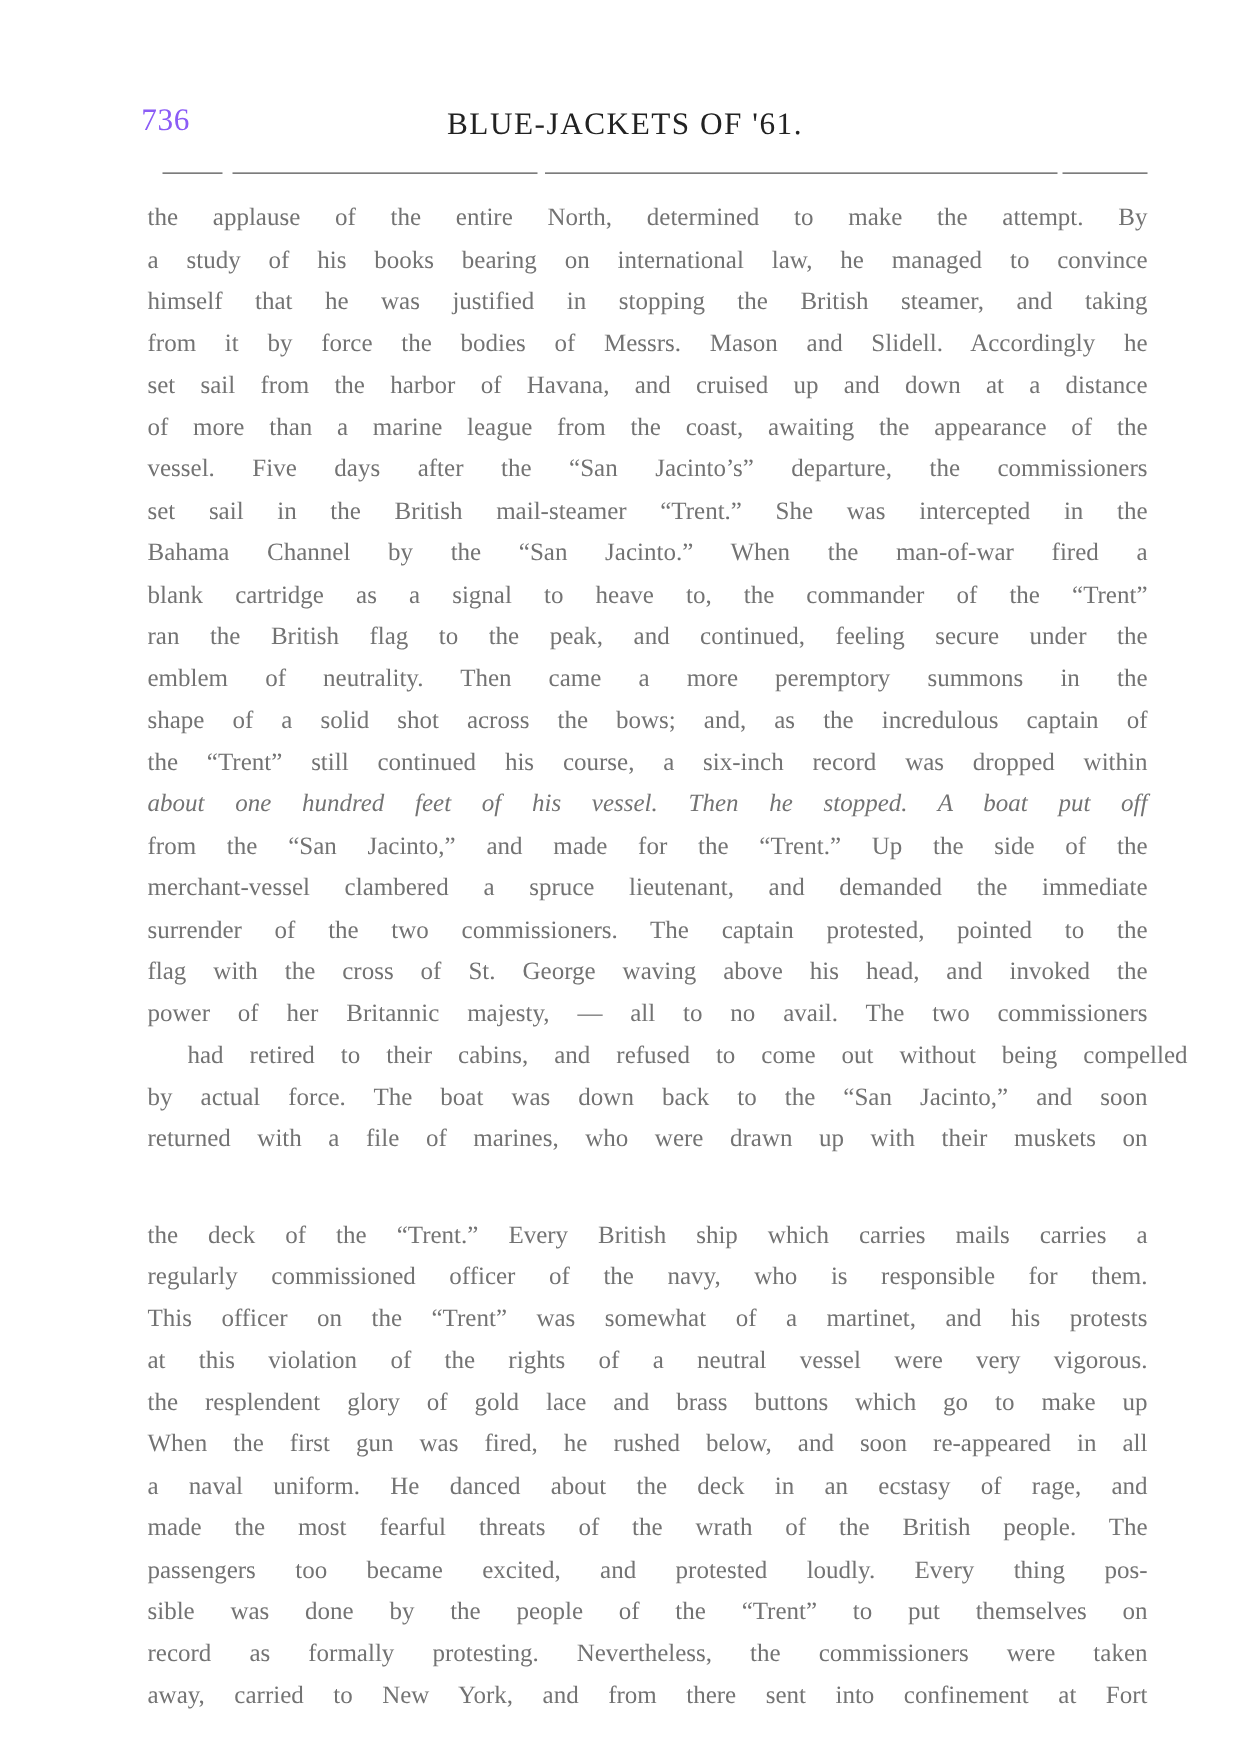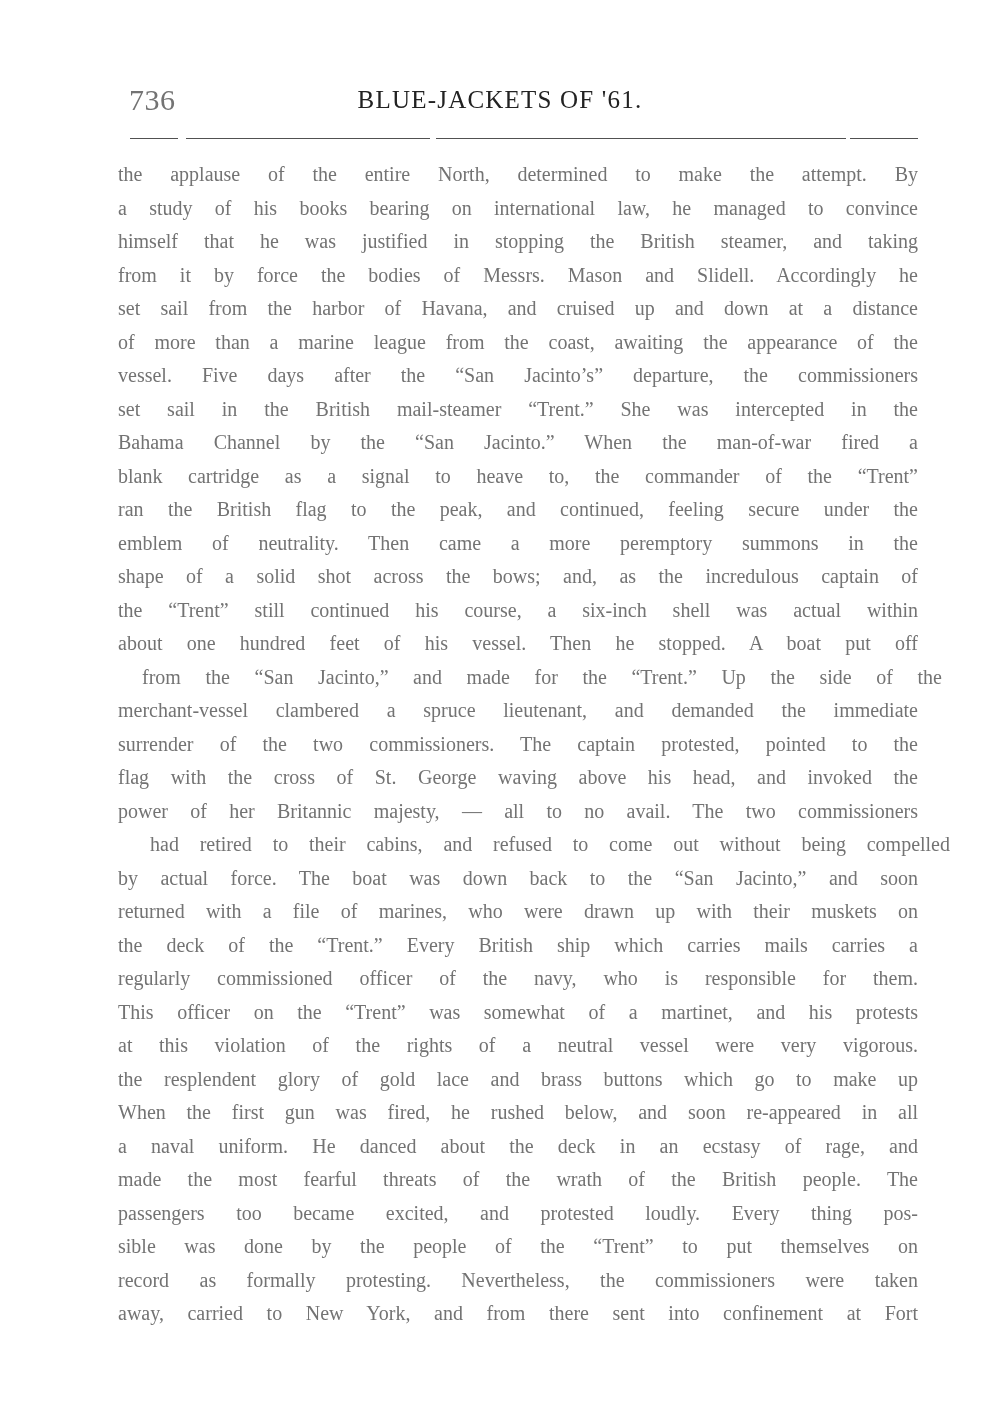--- a/index.html
+++ b/index.html
@@ -16,25 +16,25 @@
       color: #1a1a1a;
     }
     .page {
       position: absolute;
       left: 0; top: 0;
       width: 1000px; height: 1405px;
       background: #ffffff;
     }
     .page-number {
       position: absolute;
-      left: 129px;
+      left: 113px;
       top: 83px;
-      font-size: 30px;
+      font-size: 25px;
       letter-spacing: 0.5px;
-      color: #737373;
+      color: #8b5cf6;
     }
     .running-head {
       position: absolute;
       left: 0;
       width: 1000px;
       top: 86px;
       text-align: center;
       font-size: 25px;
       letter-spacing: 1.2px;
       color: #222;
@@ -93,31 +93,31 @@
       <span class="line" style="display: block; width: 800px;">from it by force the bodies of Messrs. Mason and Slidell.  Accordingly he</span>
       <span class="line" style="display: block; width: 800px;">set sail from the harbor of Havana, and cruised up and down at a distance</span>
       <span class="line" style="display: block; width: 800px;">of more than a marine league from the coast, awaiting the appearance of the</span>
       <span class="line" style="display: block; width: 800px;">vessel.  Five days after the “San Jacinto’s” departure, the commissioners</span>
       <span class="line" style="display: block; width: 800px;">set sail in the British mail-steamer “Trent.”  She was intercepted in the</span>
       <span class="line" style="display: block; width: 800px;">Bahama Channel by the “San Jacinto.”  When the man-of-war fired a</span>
       <span class="line" style="display: block; width: 800px;">blank cartridge as a signal to heave to, the commander of the “Trent”</span>
       <span class="line" style="display: block; width: 800px;">ran the British flag to the peak, and continued, feeling secure under the</span>
       <span class="line" style="display: block; width: 800px;">emblem of neutrality.  Then came a more peremptory summons in the</span>
       <span class="line" style="display: block; width: 800px;">shape of a solid shot across the bows; and, as the incredulous captain of</span>
-      <span class="line" style="display: block; width: 800px;">the “Trent” still continued his course, a six-inch shell was actual within</span>
-      <span class="line" style="display: block; width: 800px;">about one hundred feet of his vessel.  Then he stopped.  A boat put off</span>
-      <span class="line" style="display: block; width: 800px; margin-left: 24px;">from the “San Jacinto,” and made for the “Trent.”  Up the side of the</span>
+      <span class="line" style="display: block; width: 800px;">the “Trent” still continued his course, a six-inch record was dropped within</span>
+      <span class="line" style="display: block; width: 800px; font-style: italic;">about one hundred feet of his vessel.  Then he stopped.  A boat put off</span>
+      <span class="line" style="display: block; width: 800px;">from the “San Jacinto,” and made for the “Trent.”  Up the side of the</span>
       <span class="line" style="display: block; width: 800px;">merchant-vessel clambered a spruce lieutenant, and demanded the immediate</span>
       <span class="line" style="display: block; width: 800px;">surrender of the two commissioners.  The captain protested, pointed to the</span>
       <span class="line" style="display: block; width: 800px;">flag with the cross of St. George waving above his head, and invoked the</span>
       <span class="line" style="display: block; width: 800px;">power of her Britannic majesty, — all to no avail.  The two commissioners</span>
       <span class="line" style="display: block; width: 800px; margin-left: 32px;">had retired to their cabins, and refused to come out without being compelled</span>
       <span class="line" style="display: block; width: 800px;">by actual force.  The boat was down back to the “San Jacinto,” and soon</span>
       <span class="line" style="display: block; width: 800px;">returned with a file of marines, who were drawn up with their muskets on</span>
-      <span class="line" style="display: block; width: 800px;">the deck of the “Trent.”  Every British ship which carries mails carries a</span>
+      <span class="line" style="display: block; width: 800px; margin-top: 43px;">the deck of the “Trent.”  Every British ship which carries mails carries a</span>
       <span class="line" style="display: block; width: 800px;">regularly commissioned officer of the navy, who is responsible for them.</span>
       <span class="line" style="display: block; width: 800px;">This officer on the “Trent” was somewhat of a martinet, and his protests</span>
       <span class="line" style="display: block; width: 800px;">at this violation of the rights of a neutral vessel were very vigorous.</span>
       <span class="line" style="display: block; width: 800px;">the resplendent glory of gold lace and brass buttons which go to make up</span>
       <span class="line" style="display: block; width: 800px;">When the first gun was fired, he rushed below, and soon re-appeared in all</span>
       <span class="line" style="display: block; width: 800px;">a naval uniform.  He danced about the deck in an ecstasy of rage, and</span>
       <span class="line" style="display: block; width: 800px;">made the most fearful threats of the wrath of the British people.  The</span>
       <span class="line" style="display: block; width: 800px;">passengers too became excited, and protested loudly.  Every thing pos-</span>
       <span class="line" style="display: block; width: 800px;">sible was done by the people of the “Trent” to put themselves on</span>
       <span class="line" style="display: block; width: 800px;">record as formally protesting.  Nevertheless, the commissioners were taken</span>

